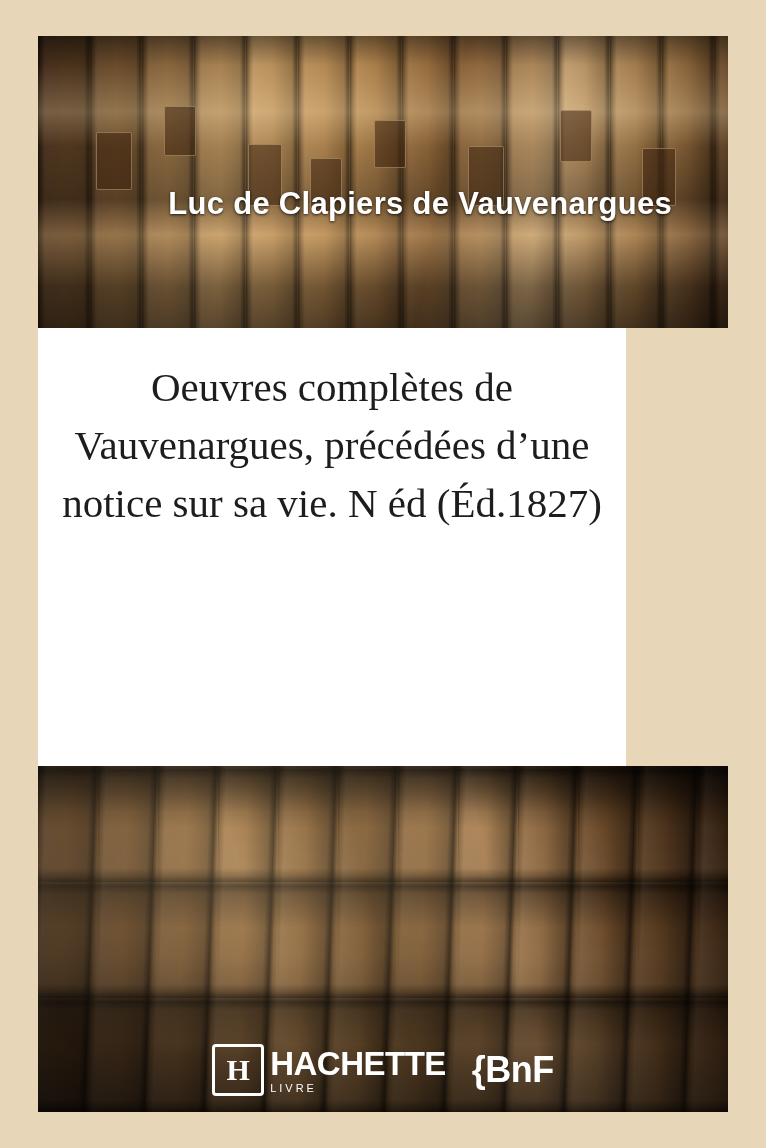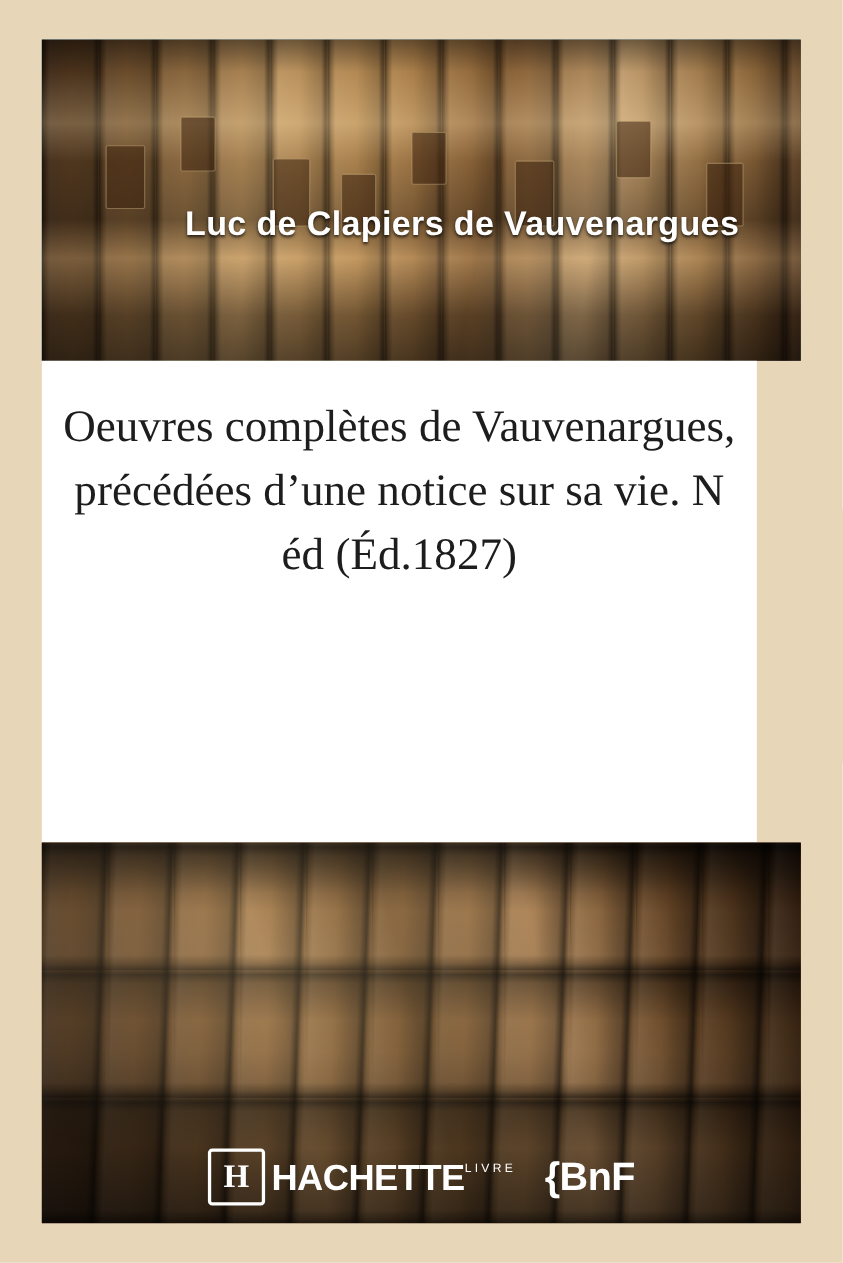--- a/index.html
+++ b/index.html
@@ -24,21 +24,21 @@
   }
 
   
   .top-band {
     position: absolute;
     left: 38px;
     top: 36px;
     width: 690px;
     height: 292px;
     overflow: hidden;
-    background: #0369a1;
+    background: #0f172a;
   }
   .top-band .photo {
     position: absolute;
     inset: 0;
     background:
       
       repeating-linear-gradient(90deg,
         rgba(0,0,0,0.55) 0px, rgba(0,0,0,0.22) 3px,
         rgba(255,255,255,0.04) 7px, rgba(0,0,0,0.0) 26px,
         rgba(0,0,0,0.18) 46px, rgba(0,0,0,0.5) 50px),
@@ -90,21 +90,21 @@
     color: #ffffff;
     text-shadow: 0 1px 3px rgba(0,0,0,0.75);
     z-index: 5;
   }
 
   
   .title-panel {
     position: absolute;
     left: 38px;
     top: 328px;
-    width: 650px;
+    width: 588px;
     height: 438px;
     background: #ffffff;
     display: flex;
     align-items: flex-start;
     justify-content: center;
   }
   .title {
     margin-top: 30px;
     width: 620px;
     text-align: center;
@@ -178,20 +178,21 @@
     align-items: center;
     justify-content: center;
     font-family: "Liberation Serif", serif;
     font-weight: bold;
     font-size: 30px;
     line-height: 1;
     color: #ffffff;
   }
   .hachette .words {
     display: flex;
+    flex-direction: column;
     justify-content: space-between;
     line-height: 1;
   }
   .hachette .w1 {
     font-family: "Liberation Sans", sans-serif;
     font-weight: bold;
     font-size: 33px;
     letter-spacing: -0.5px;
     color: #ffffff;
   }

